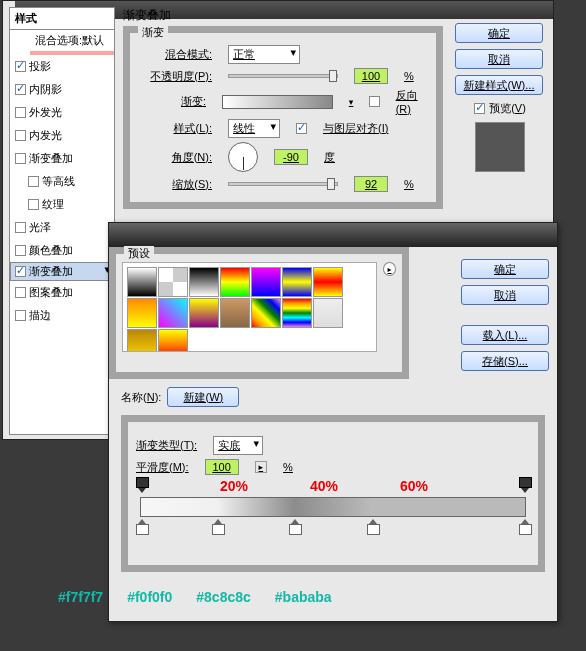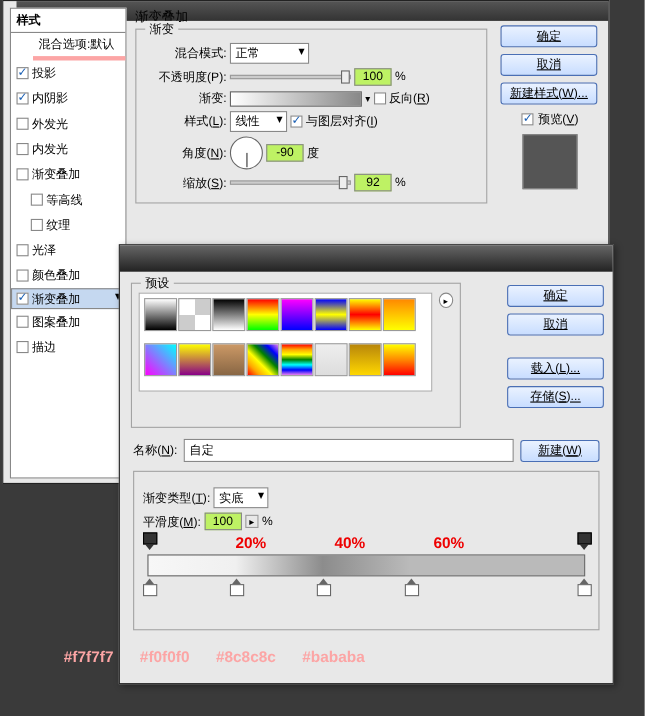--- a/index.html
+++ b/index.html
@@ -10,55 +10,55 @@
 .styles-panel { position: absolute; left: 6px; top: 6px; width: 106px; border: 1px solid #888; background: #fff; height: 428px; }
 .styles-hdr { border-bottom: 1px solid #888; padding: 3px 5px; font-weight: bold; font-size: 11px; }
 .styles-sub { padding: 3px 5px; font-size: 11px; border-bottom: 4px solid #fca5a5; margin-left: 20px; }
 .style-item { padding: 4px 5px; display: flex; align-items: center; gap: 3px; font-size: 11px; cursor: pointer; }
 .style-item.sel { background: #c5d8f0; }
 .style-item.indent { padding-left: 18px; }
 .chk { width: 11px; height: 11px; border: 1px solid #888; background: #fff; display: inline-block; position: relative; }
 .chk.on::after { content: "✓"; position: absolute; left: 0; top: -3px; font-size: 11px; color: #1a5fb4; }
 .main-panel { position: absolute; left: 120px; top: 6px; width: 320px; height: 210px; }
 .section-title { font-size: 12px; margin-bottom: 2px; }
-.fieldset { border: 1px solid #a3a3a3; padding: 8px 6px 6px; margin-top: 2px; position: relative; }
+.fieldset { border: 7px solid #a3a3a3; padding: 8px 6px 6px; margin-top: 2px; position: relative; text-decoration: underline; }
 .legend { position: absolute; top: -8px; left: 8px; background: #e8e8e8; padding: 0 4px; font-size: 11px; }
-.row { display: flex; align-items: center; margin: 4px 0; gap: 3px; font-size: 11px; }
+.row { display: flex; align-items: center; margin: 4px 0; gap: 16px; font-size: 11px; }
 .row-lbl { width: 76px; text-align: right; }
 .sel { border: 1px solid #888; background: #fff; padding: 1px 16px 1px 4px; font-size: 11px; position: relative; min-width: 50px; }
 .sel::after { content: "▾"; position: absolute; right: 3px; top: 0; }
 .slider { flex: 1; height: 4px; background: #ccc; border: 1px solid #999; position: relative; max-width: 110px; }
 .slider-h { position: absolute; width: 8px; height: 12px; background: #eee; border: 1px solid #666; top: -5px; }
 .num-input { width: 34px; border: 1px solid #888; background: #bef264; padding: 1px 2px; font-size: 11px; text-align: center; }
 .grad-bar { width: 120px; height: 14px; border: 1px solid #666; background: linear-gradient(90deg,#fff,#888); }
 .angle-circ { width: 30px; height: 30px; border: 1px solid #666; border-radius: 50%; background: #fff; position: relative; }
 .angle-circ::after { content: ""; position: absolute; width: 1px; height: 13px; background: #333; left: 14px; top: 14px; }
 .btn-panel { position: absolute; right: 8px; top: 22px; width: 90px; }
 .btn { display: block; width: 88px; height: 20px; margin-bottom: 6px; border: 1px solid #4a6fb5; border-radius: 3px; background: linear-gradient(#eaf2ff,#c8ddff); font-size: 11px; cursor: pointer; text-align: center; line-height: 18px; text-decoration: underline; }
 .prev-chk { display: flex; align-items: center; gap: 4px; font-size: 11px; margin: 6px 0; justify-content: center; }
 .prev-box { width: 50px; height: 50px; border: 1px solid #888; background: #555; margin: 6px auto; }
 .dlg2 { left: 108px; top: 222px; width: 450px; height: 400px; z-index: 10; box-shadow: 2px 2px 6px rgba(0,0,0,.4); }
 .dlg2 .titlebar { height: 24px; background: linear-gradient(#666,#222); }
-.preset-fs { margin: 10px; height: 132px; }
+.preset-fs { margin: 0; height: 132px; }
 .preset-grid { display: flex; flex-wrap: wrap; gap: 1px; padding: 4px; border: 1px solid #aaa; background: #fff; width: 280px; height: 90px; overflow: hidden; }
 .swatch { width: 30px; height: 30px; border: 1px solid #999; }
 .btn-panel2 { position: absolute; right: 10px; top: 36px; width: 86px; }
 .name-row { display: flex; align-items: center; gap: 6px; margin: 8px 12px; font-size: 11px; }
 .name-input { flex: 1; border: 1px solid #888; padding: 2px 4px; background: #fff; }
 .gtype-fs { margin: 6px 12px 10px; padding: 10px 8px 18px; }
 .grad-editor { position: relative; height: 34px; margin: 14px 4px 24px; }
 .grad-track { height: 20px; border: 1px solid #666; background: linear-gradient(90deg,#f7f7f7 0%,#f0f0f0 20%,#8c8c8c 40%,#bababa 60%,#bababa 100%); position: absolute; left: 0; right: 0; top: 8px; }
 .stop { position: absolute; width: 11px; height: 14px; bottom: -10px; }
 .stop::before { content: ""; position: absolute; top: 0; left: 2px; width: 0; height: 0; border-left: 4px solid transparent; border-right: 4px solid transparent; border-bottom: 5px solid #666; }
 .stop::after { content: ""; position: absolute; top: 5px; width: 11px; height: 9px; background: #fff; border: 1px solid #666; }
 .opstop { position: absolute; width: 11px; height: 14px; top: -10px; }
 .opstop::before { content: ""; position: absolute; bottom: 0; left: 2px; width: 0; height: 0; border-left: 4px solid transparent; border-right: 4px solid transparent; border-top: 5px solid #333; }
 .opstop::after { content: ""; position: absolute; bottom: 5px; width: 11px; height: 9px; background: #333; border: 1px solid #000; }
 .red-pct { position: absolute; color: #e00; font-weight: bold; font-size: 14px; font-family: Arial; }
-.hex-row { position: absolute; left: 58px; bottom: 46px; display: flex; gap: 24px; color: #fca5a5; font-weight: bold; font-size: 14px; font-family: Arial; z-index: 20; }
+.hex-row { position: absolute; left: 58px; bottom: 46px; display: flex; gap: 24px; color: #14b8a6; font-weight: bold; font-size: 14px; font-family: Arial; z-index: 20; }
 .play-btn { width: 14px; height: 14px; border: 1px solid #888; border-radius: 50%; background: #fff; display: inline-flex; align-items: center; justify-content: center; font-size: 8px; }
 .u { text-decoration: underline; }
 </style>
 </head>
 <body>
 
 <div class="dlg dlg1">
   <div class="titlebar"></div>
 
   <div class="styles-panel">
@@ -211,21 +211,20 @@
   <div class="btn-panel2">
     <div class="btn">确定</div>
     <div class="btn">取消</div>
     <div style="height:14px"></div>
     <div class="btn">载入(<span class="u">L</span>)...</div>
     <div class="btn">存储(<span class="u">S</span>)...</div>
   </div>
 
   <div class="name-row">
     <span>名称(<span class="u">N</span>):</span>
-    <div class="name-input">自定</div>
     <div class="btn" style="width:72px;margin:0">新建(<span class="u">W</span>)</div>
   </div>
 
   <div class="fieldset gtype-fs">
     <div class="row">
       <span>渐变类型(<span class="u">T</span>):</span>
       <div class="sel">实底</div>
     </div>
     <div class="row">
       <span>平滑度(<span class="u">M</span>):</span>

